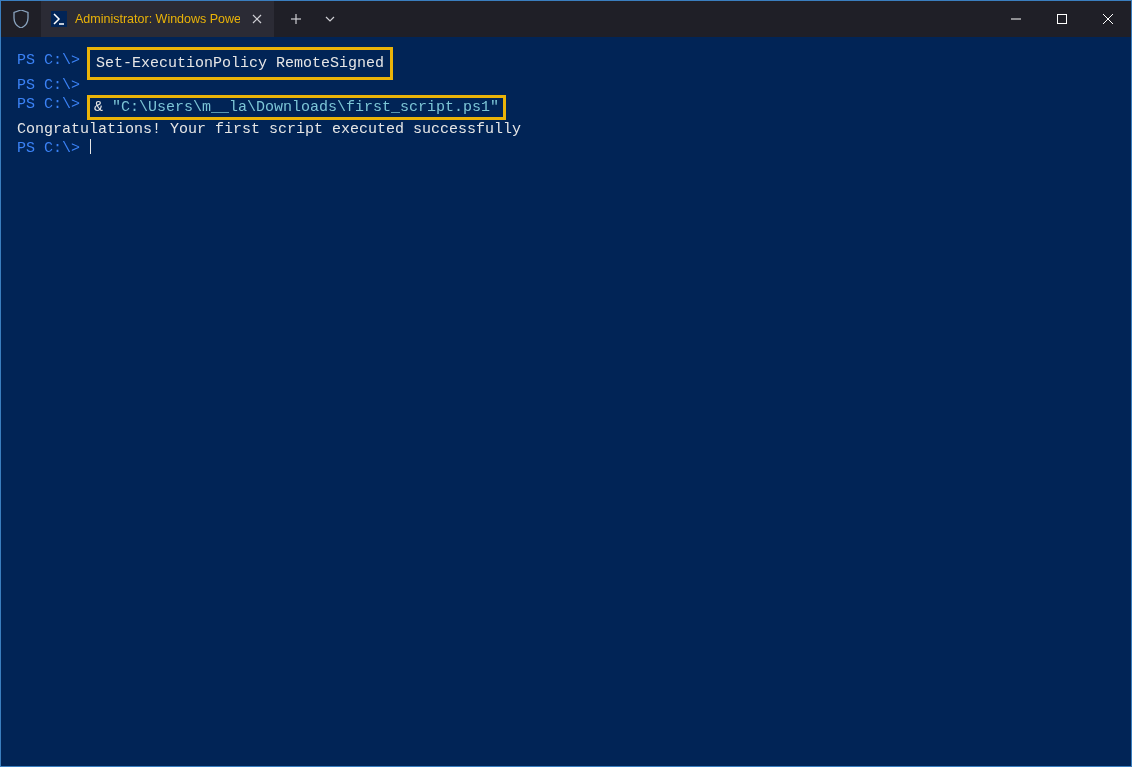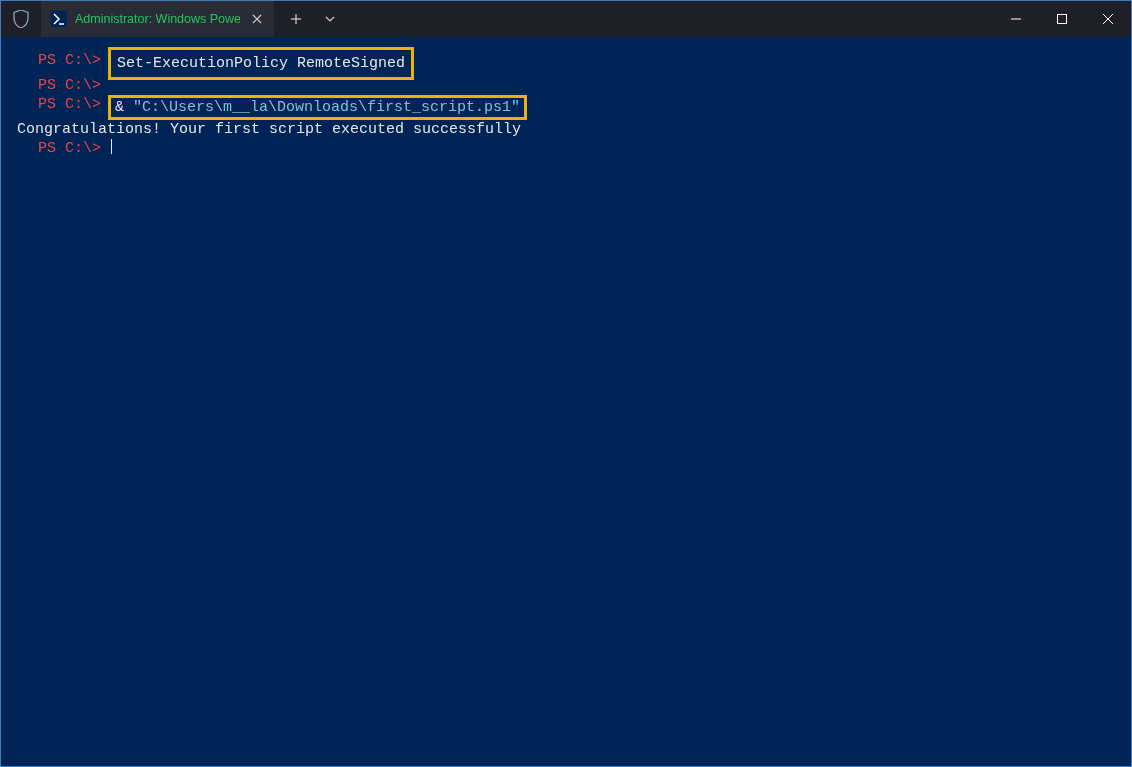--- a/index.html
+++ b/index.html
@@ -61,21 +61,21 @@
       justify-content: center;
       color: #ffffff;
       font-size: 10px;
       font-weight: bold;
       flex-shrink: 0;
     }
     .tab-title {
       white-space: nowrap;
       overflow: hidden;
       text-overflow: clip;
-      color: #22c55e;
+      color: #eab308;
       max-width: 165px;
     }
     .tab-close {
       color: #cfcfd4;
       width: 18px;
       height: 18px;
       display: flex;
       align-items: center;
       justify-content: center;
       font-size: 12px;
@@ -116,22 +116,21 @@
       color: #e6e6e6;
       font-size: 15px;
       line-height: 19px;
       white-space: pre;
     }
     .terminal-line {
       display: flex;
       align-items: flex-start;
     }
     .prompt {
-      color: #ef4444;
-      margin-left: 21px;
+      color: #3b82f6;
     }
     .hl-box {
       border: 3px solid #eab308;
       padding: 0 4px;
       margin-left: -2px;
       display: inline-block;
       line-height: 19px;
     }
     .box-padded {
       padding: 4px 6px;

